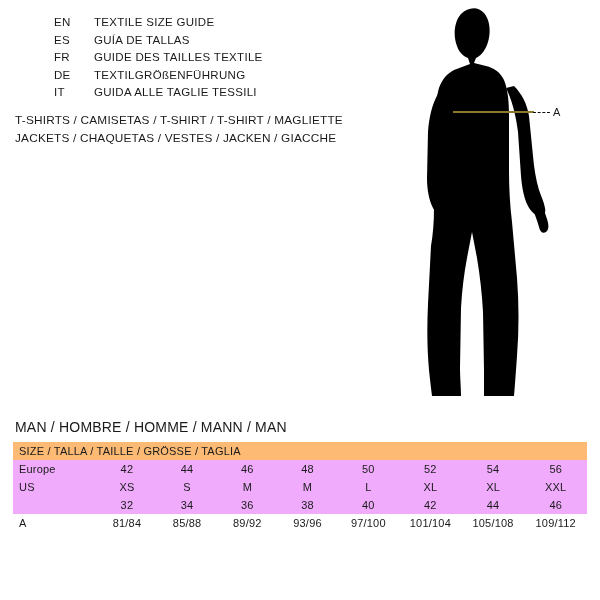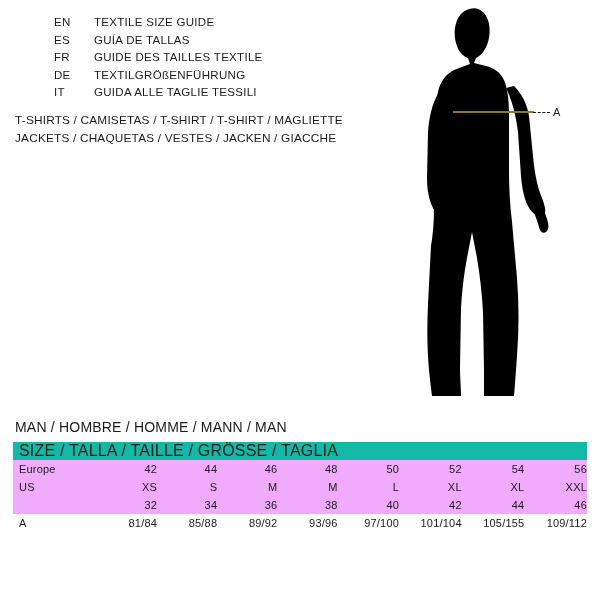--- a/index.html
+++ b/index.html
@@ -104,37 +104,37 @@
     letter-spacing: 0.2px;
   }
   table.size-table td {
     padding: 0;
     height: 18px;
     line-height: 18px;
     vertical-align: middle;
     white-space: nowrap;
   }
   .row-head td {
-    background: #14b8a6;
-    color: #1a1a1a;
-    font-size: 16px;
+    background: #fdba74;
+    color: #1a1a1a;
+    font-size: 11px;
   }
   .row-shade td {
     background: #f0abfc;
   }
   .row-plain td {
     background: #ffffff;
   }
   .col-label {
     width: 88px;
     padding-left: 6px !important;
   }
   .cell {
     width: 68px;
-    text-align: right;
+    text-align: center;
     margin-left: 30px;
   }
 
   .footnote {
     position: absolute;
     left: 15px;
     top: 548px;
     font-size: 11.5px;
     letter-spacing: 0.2px;
     white-space: nowrap;
@@ -246,20 +246,20 @@
       <td class="cell">46</td>
     </tr>
     <tr class="row-plain">
       <td class="col-label">A</td>
       <td class="cell">81/84</td>
       <td class="cell">85/88</td>
       <td class="cell">89/92</td>
       <td class="cell">93/96</td>
       <td class="cell">97/100</td>
       <td class="cell">101/104</td>
-      <td class="cell">105/155</td>
+      <td class="cell">105/108</td>
       <td class="cell">109/112</td>
     </tr>
   </tbody>
     </table>
 
 
 </div>
 
 </body></html>

